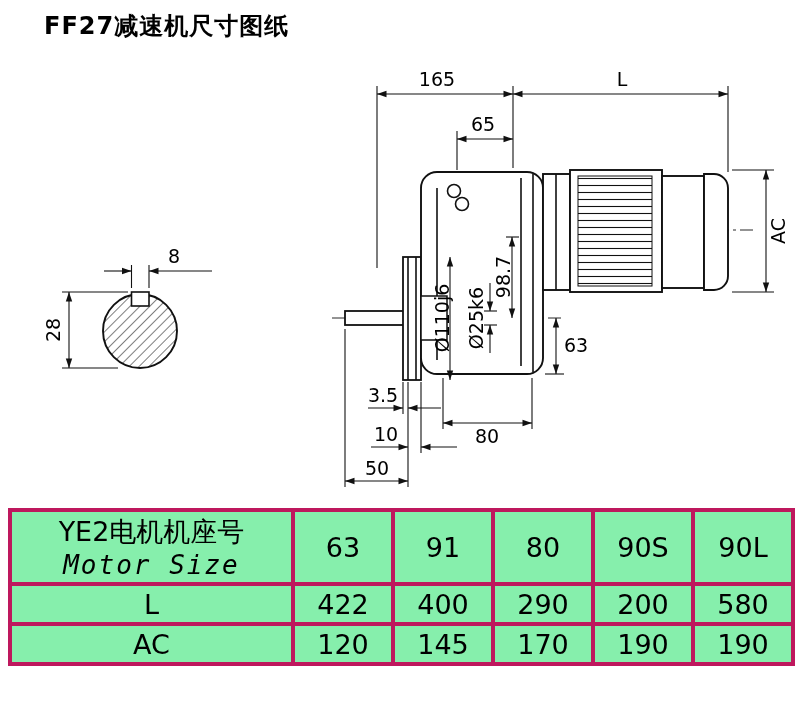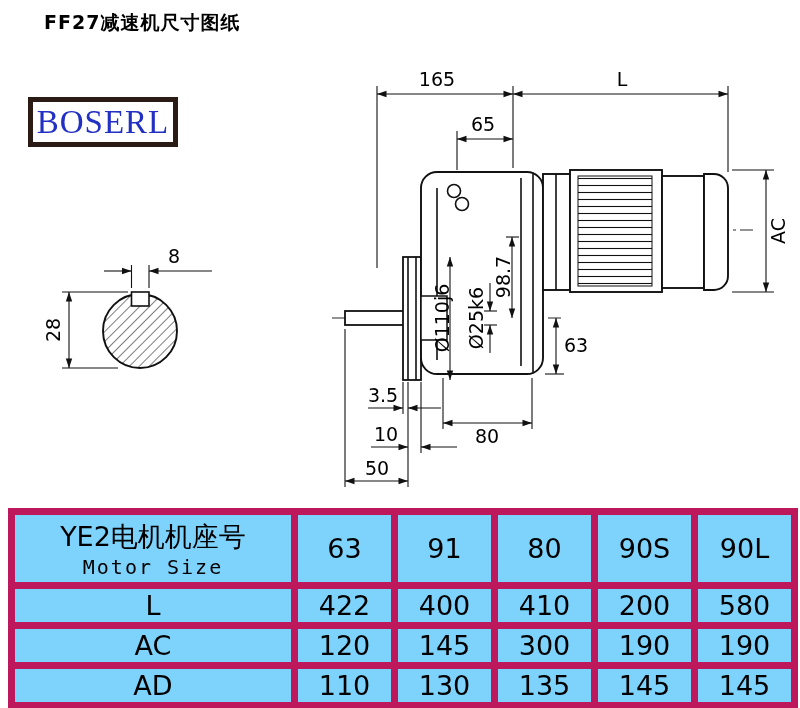--- a/index.html
+++ b/index.html
@@ -1,33 +1,33 @@
 <!DOCTYPE html>
 <html><head>
 <meta charset="utf-8">
 <style>
   html,body{margin:0;padding:0;background:#fff;}
   .page{position:relative;width:800px;height:708px;background:#fff;overflow:hidden;
         font-family:"DejaVu Sans",sans-serif;color:#000;}
-  .title{position:absolute;left:44px;top:10px;font-size:19px;font-weight:bold;
+  .title{position:absolute;left:44px;top:10px;font-size:24px;font-weight:bold;
          letter-spacing:1px;white-space:nowrap;}
   .logo{position:absolute;left:28px;top:97px;width:140px;height:40px;
         border:5px solid #2a1c14;background:#fff;display:flex;align-items:center;justify-content:center;}
   .logo span{font-family:"Liberation Serif",serif;font-size:33px;color:#2230c4;letter-spacing:1px;}
   svg.drawing{position:absolute;left:0;top:0;}
   .ln{stroke:#111;stroke-width:1.6;fill:none;}
   .thin{stroke:#111;stroke-width:1.1;fill:none;}
   .cl{stroke:#111;stroke-width:0.9;stroke-dasharray:13 4 3 4;fill:none;}
   .dtxt{font-size:19px;fill:#000;font-family:"DejaVu Sans",sans-serif;}
   .dim-table{position:absolute;left:8px;top:508px;width:784px;border-collapse:collapse;table-layout:fixed;}
-  .dim-table td,.dim-table th{border:7px solid #be185d;text-align:center;vertical-align:middle;
-        font-size:27px;font-weight:normal;padding:0;background:#7dd3fc;}
+  .dim-table td,.dim-table th{border:4px solid #be185d;text-align:center;vertical-align:middle;
+        font-size:27px;font-weight:normal;padding:0;background:#86efac;}
   .dim-table tr{height:40px;}
   .dim-table tr:first-child{height:74px;}
-  .mono{font-family:"DejaVu Sans Mono",monospace;letter-spacing:2px;font-size:20px;}
+  .mono{font-family:"DejaVu Sans Mono",monospace;letter-spacing:2px;font-size:26px;font-style:italic;}
 </style>
 </head>
 <body>
 
 <div class="page">
 
   <div class="title">FF27减速机尺寸图纸</div>
 
   <svg class="drawing" width="800" height="708" viewBox="0 0 800 708">
     <defs>
@@ -136,23 +136,20 @@
       <line class="thin" x1="345" y1="481" x2="408" y2="481" marker-start="url(#arr)" marker-end="url(#arr)"></line>
       <text class="dtxt" x="377" y="475" text-anchor="middle">50</text>
 
       <line class="thin" x1="443" y1="378" x2="443" y2="429"></line>
       <line class="thin" x1="532" y1="378" x2="532" y2="429"></line>
       <line class="thin" x1="443" y1="423" x2="532" y2="423" marker-start="url(#arr)" marker-end="url(#arr)"></line>
       <text class="dtxt" x="487" y="443" text-anchor="middle">80</text>
     </g>
   </svg>
 
-  <div class="logo">
-    <span>BOSERL</span>
-  </div>
 
   <table class="dim-table">
     <colgroup>
       <col style="width:283px">
         <col style="width:100px">
         <col style="width:100px">
       <col style="width:100px">
         <col style="width:100px">
         <col style="width:100px">
     </colgroup>
@@ -165,36 +162,28 @@
         <td>63</td>
         <td>91</td>
         <td>80</td>
         <td>90S</td>
         <td>90L</td>
       </tr>
       <tr>
         <td>L</td>
         <td>422</td>
         <td>400</td>
-        <td>410</td>
+        <td>290</td>
         <td>200</td>
         <td>580</td>
       </tr>
       <tr>
         <td>AC</td>
         <td>120</td>
         <td>145</td>
-        <td>300</td>
+        <td>170</td>
         <td>190</td>
         <td>190</td>
-      </tr>
-      <tr>
-        <td>AD</td>
-        <td>110</td>
-        <td>130</td>
-        <td>135</td>
-        <td>145</td>
-        <td>145</td>
       </tr>
     </tbody>
   </table>
 
 </div>
 
 </body></html>

